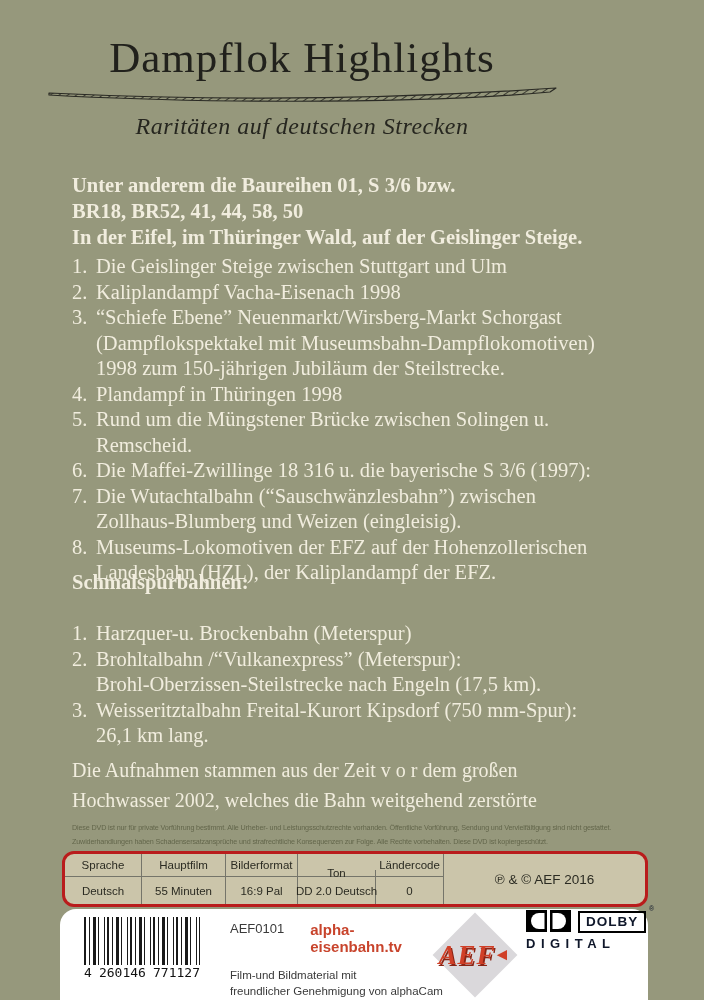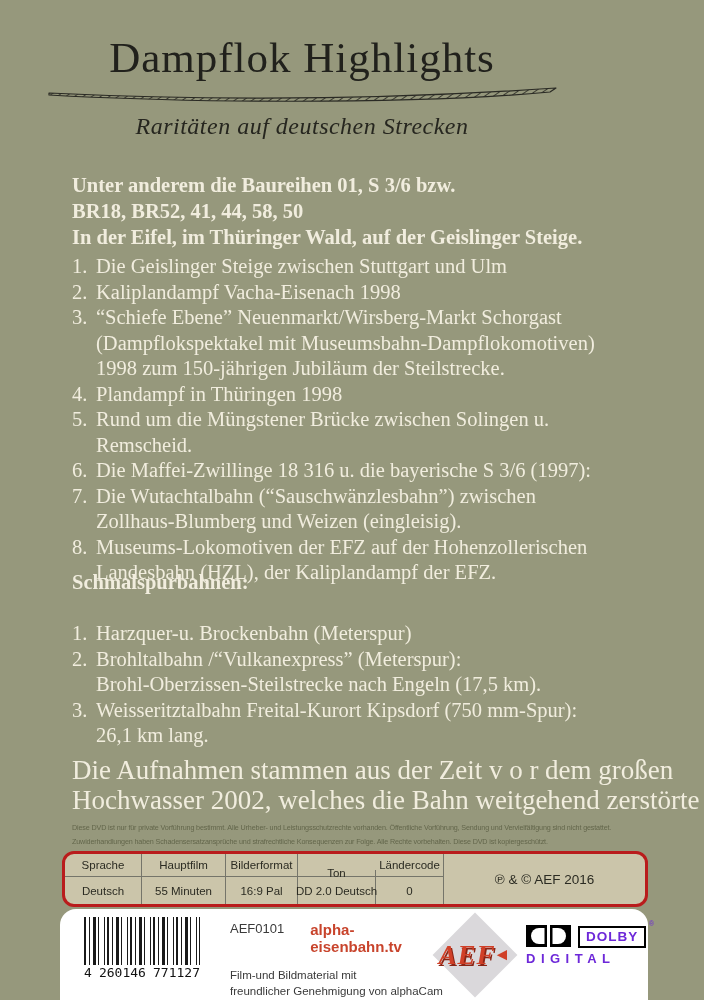--- a/index.html
+++ b/index.html
@@ -15,21 +15,21 @@
   
   .intro{position:absolute;top:172px;left:72px;right:50px;font-weight:bold;font-size:20.5px;line-height:26px;}
   .line{white-space:nowrap;}
   .list{position:absolute;left:72px;right:40px;font-size:20.5px;line-height:25.5px;}
   .list1{top:254px;}
   .list2{top:621px;}
   .item{display:flex;}
   .num{width:24px;flex:none;}
   .txt{flex:1;}
   .sect-head{position:absolute;top:571px;left:72px;font-weight:bold;font-size:20.5px;}
-  .closing{position:absolute;top:755px;left:72px;font-size:27px;line-height:30px;}
+  .closing{position:absolute;top:755px;left:72px;font-size:20px;line-height:30px;}
   .legal{position:absolute;top:821px;left:72px;right:44px;font-family:"Liberation Sans",sans-serif;
          font-size:7.2px;letter-spacing:-0.15px;line-height:14px;color:#63664b;}
   .legal .line{white-space:nowrap;overflow:hidden;}
 
   
   .spec-box{position:absolute;top:851px;left:62px;right:56px;height:50px;background:#cbc5aa;
             border:3px solid #b91c1c;border-radius:12px;overflow:hidden;}
   .spec-grid{display:grid;grid-template-columns:77px 84px 72px 78px 68px 1fr;grid-template-rows:23px 1fr;
              height:100%;font-family:"Liberation Sans",sans-serif;font-size:11.5px;color:#2b2b22;}
   .cell{display:flex;align-items:center;justify-content:center;white-space:nowrap;}
@@ -54,21 +54,21 @@
   .website{font-size:15px;font-weight:bold;color:#c8442c;}
   .credit{margin-top:13px;font-size:11.5px;line-height:15.5px;color:#3a3a3a;}
   
   .aef-logo{position:absolute;left:372px;top:3px;width:86px;height:86px;}
   .diamond{position:absolute;inset:13px;background:#dad8db;transform:rotate(45deg);}
   .aef-text{position:absolute;inset:0;display:flex;align-items:center;justify-content:center;
             font-family:"Liberation Serif",serif;font-style:italic;font-weight:bold;font-size:27px;
             color:#d04028;text-shadow:1.5px 1.5px 0 #8a2414;letter-spacing:1px;}
   .aef-arrow{font-size:17px;color:#d04028;text-shadow:none;margin-left:-2px;}
   
-  .dolby{position:absolute;left:466px;top:16px;color:#6d28d9;}
+  .dolby{position:absolute;left:466px;top:1px;color:#0f172a;}
   .dolby-row{display:flex;align-items:center;gap:6px;position:relative;}
   .dolby-box{border:2.5px solid #000;padding:1px 6px 2px;font-weight:bold;font-size:13.5px;letter-spacing:1px;}
   .dolby-reg{position:absolute;right:-8px;top:-5px;font-size:7px;}
   .dolby-sub{margin-top:3px;font-weight:bold;font-size:13px;letter-spacing:5.5px;}
 </style>
 </head>
 <body>
 
 <div class="cover">
 

